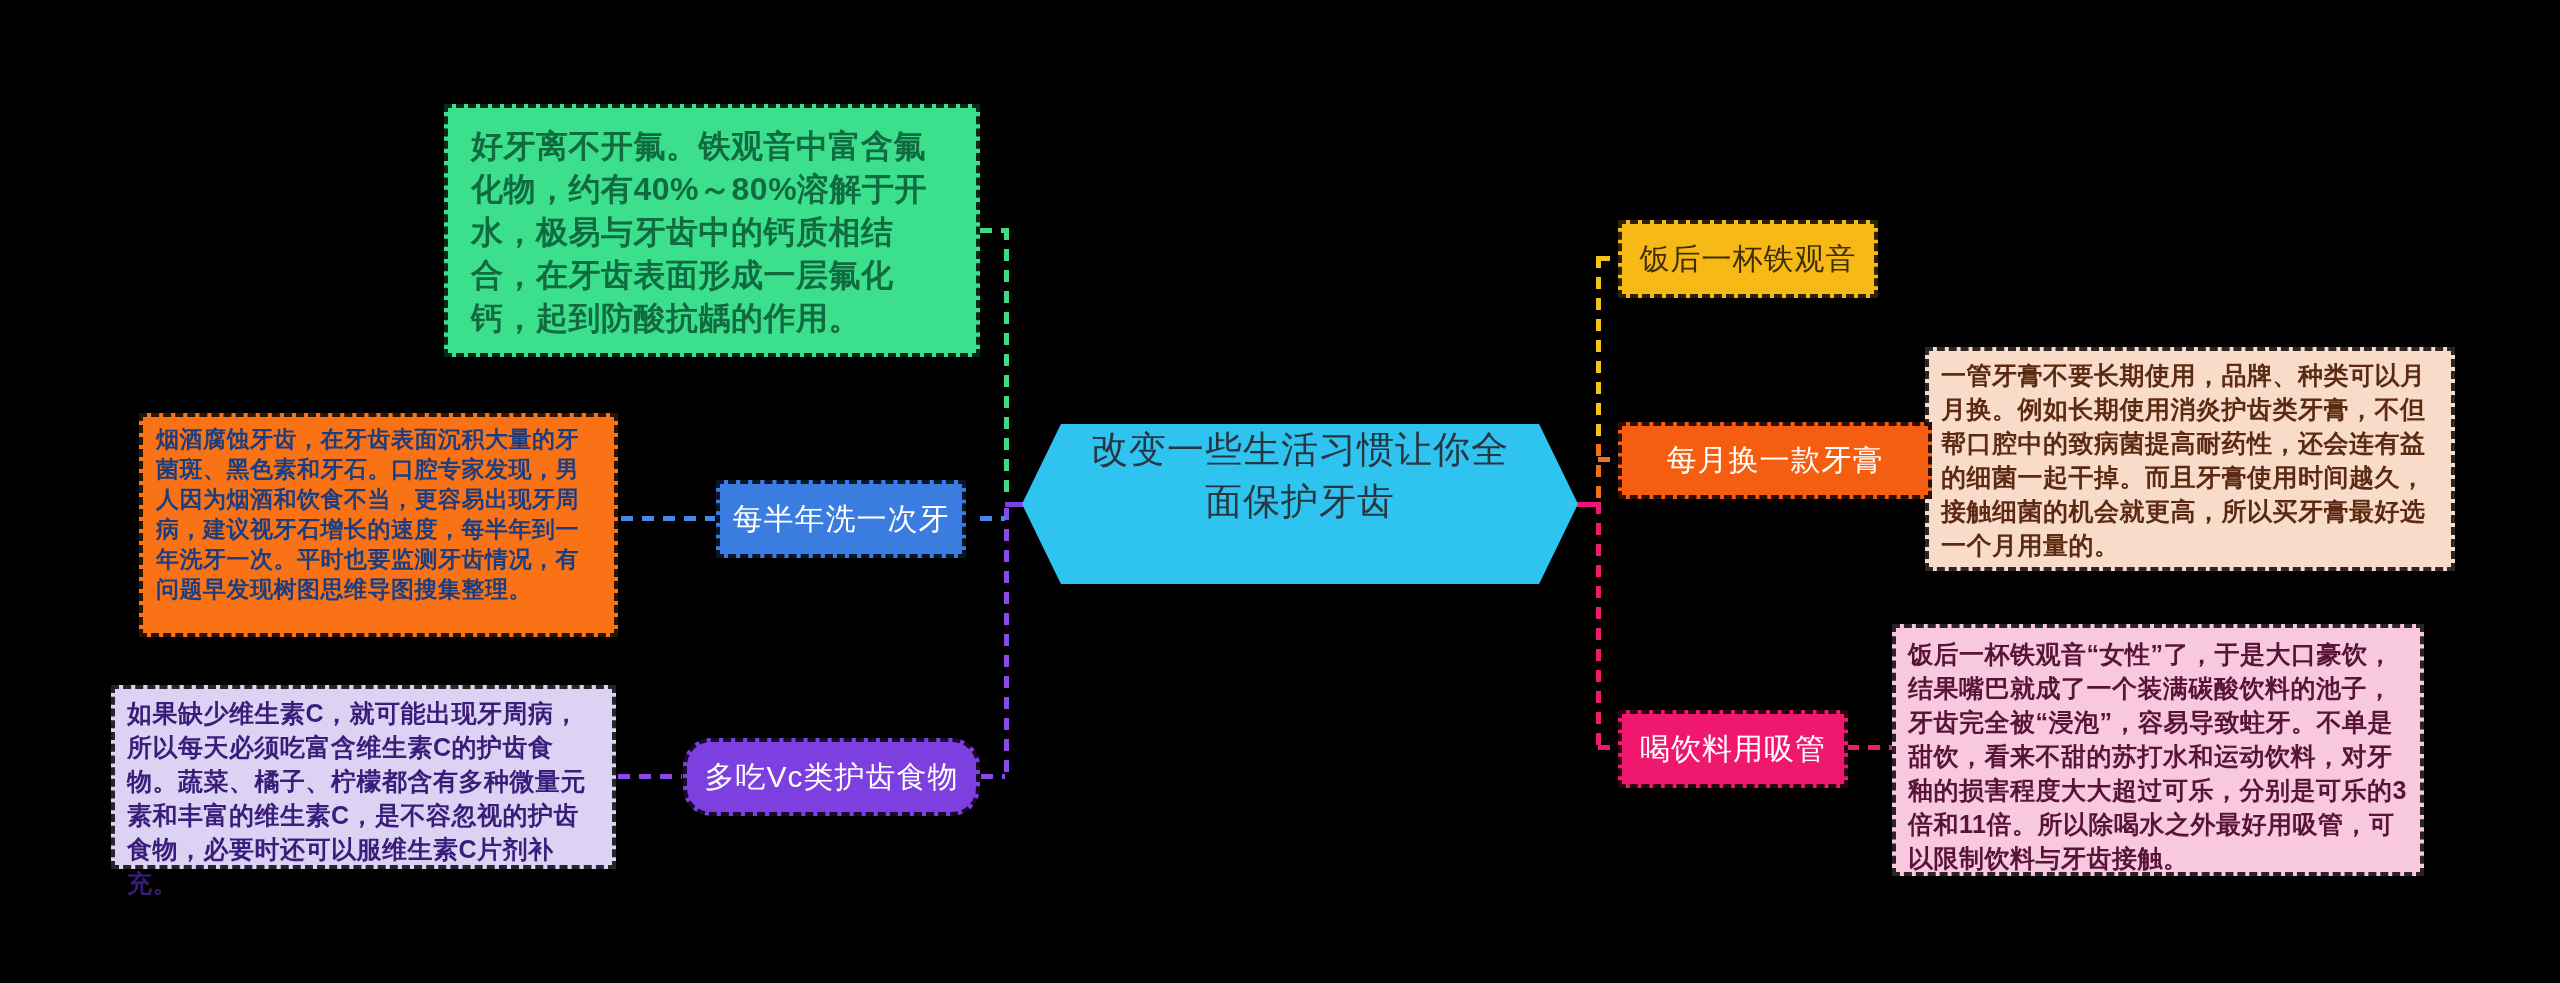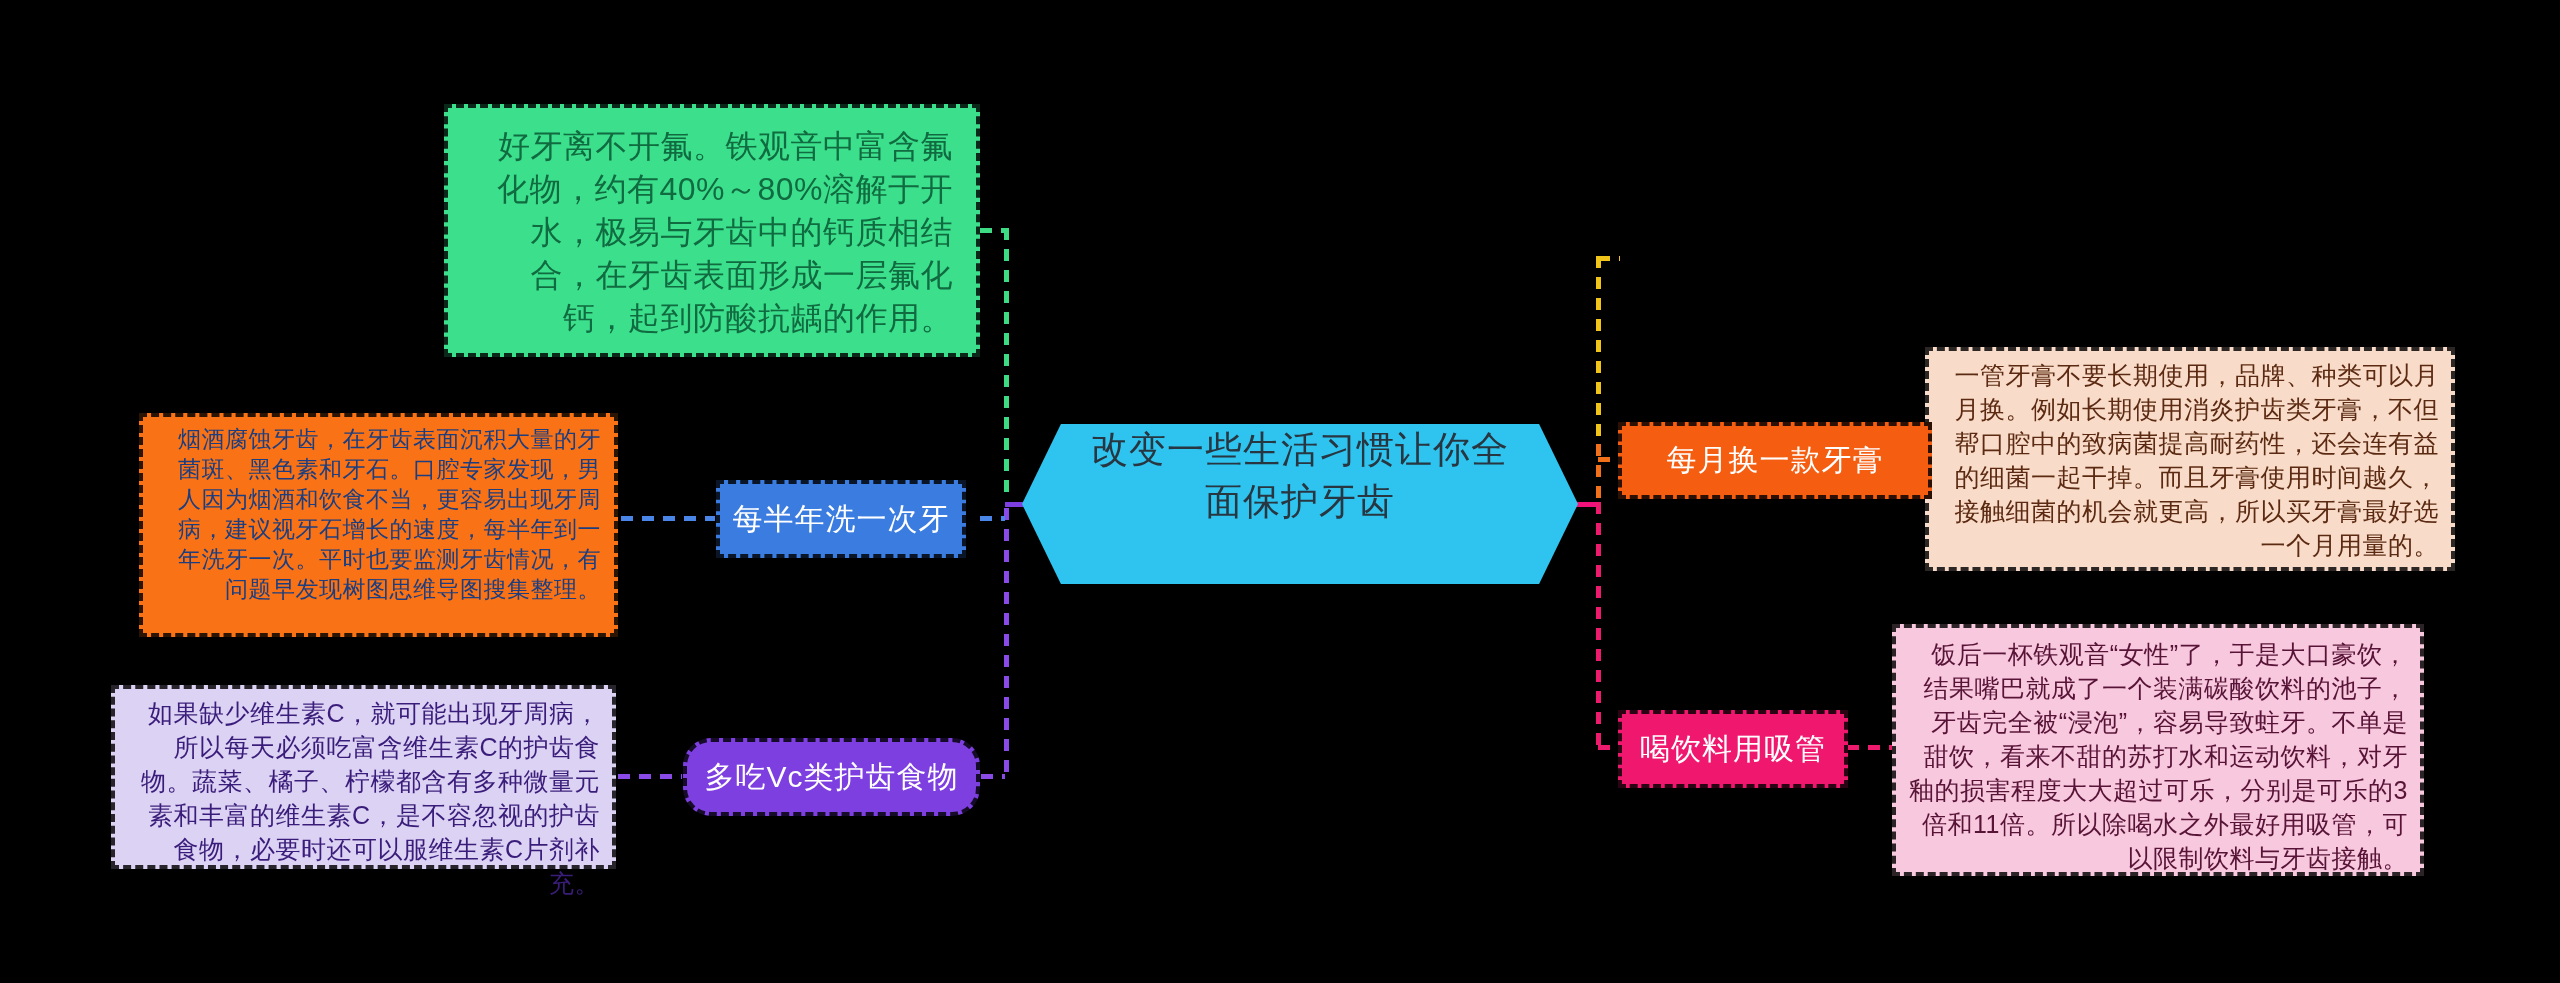--- a/index.html
+++ b/index.html
@@ -10,23 +10,24 @@
     background: #000;
     overflow: hidden;
     font-family: "Liberation Sans", "DejaVu Sans", sans-serif;
   }
 
   
   .note {
     position: absolute;
     box-sizing: border-box;
     border: 4px dashed rgba(0,0,0,0.82);
-    text-align: right;
+    text-align: left;
     letter-spacing: 0.5px;
     word-break: break-all;
+    font-weight: bold;
   }
   #note-fluoride {
     left: 444px; top: 104px; width: 536px; height: 253px;
     background: #3ce08c; color: #116b40;
     font-size: 32px; line-height: 43px; padding: 17px 23px;
   }
   #note-smoking {
     left: 139px; top: 413px; width: 479px; height: 224px;
     background: #f97316; color: #1c3e80;
     font-size: 23px; line-height: 30px; padding: 7px 13px;
@@ -138,20 +139,23 @@
   <div class="note" id="note-vitamin">如果缺少维生素C，就可能出现牙周病，所以每天必须吃富含维生素C的护齿食物。蔬菜、橘子、柠檬都含有多种微量元素和丰富的维生素C，是不容忽视的护齿食物，必要时还可以服维生素C片剂补充。</div>
   <div class="note" id="note-toothpaste">一管牙膏不要长期使用，品牌、种类可以月月换。例如长期使用消炎护齿类牙膏，不但帮口腔中的致病菌提高耐药性，还会连有益的细菌一起干掉。而且牙膏使用时间越久，接触细菌的机会就更高，所以买牙膏最好选一个月用量的。</div>
   <div class="note" id="note-straw">饭后一杯铁观音“女性”了，于是大口豪饮，结果嘴巴就成了一个装满碳酸饮料的池子，牙齿完全被“浸泡”，容易导致蛀牙。不单是甜饮，看来不甜的苏打水和运动饮料，对牙釉的损害程度大大超过可乐，分别是可乐的3倍和11倍。所以除喝水之外最好用吸管，可以限制饮料与牙齿接触。</div>
 
   <div class="topic" id="topic-wash">
     <span>每半年洗一次牙</span>
   </div>
   <div class="topic" id="topic-vitamin">
     <span>多吃Vc类护齿食物</span>
   </div>
+  <div class="topic" id="topic-tea">
+    <span>饭后一杯铁观音</span>
+  </div>
   <div class="topic" id="topic-toothpaste">
     <span>每月换一款牙膏</span>
   </div>
   <div class="topic" id="topic-straw">
     <span>喝饮料用吸管</span>
   </div>
 
   <div id="central">
     <span>改变一些生活习惯让你全面保护牙齿</span>
   </div>

